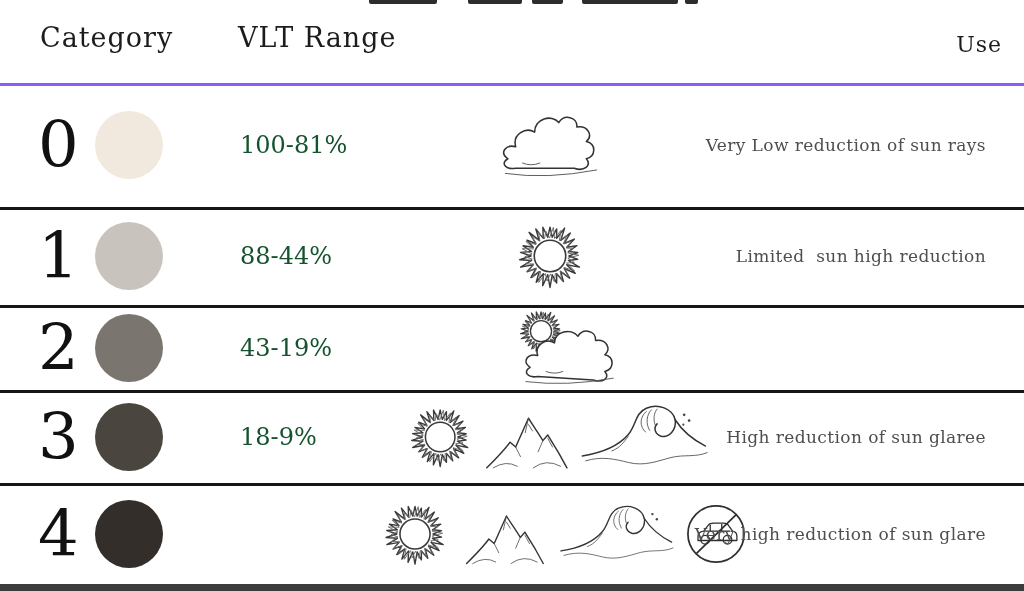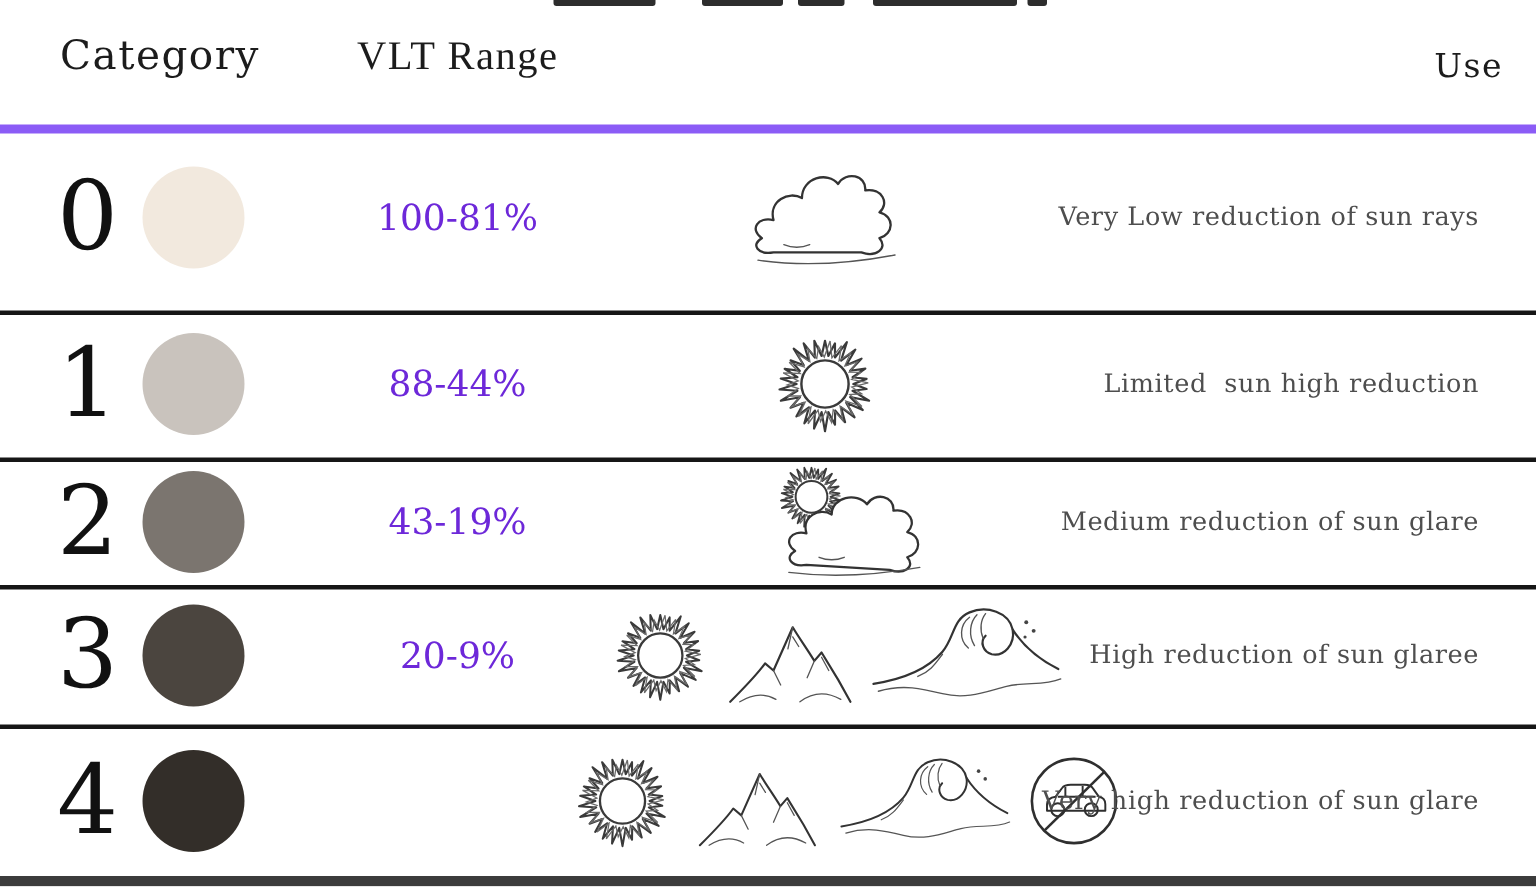--- a/index.html
+++ b/index.html
@@ -3,34 +3,34 @@
 <meta charset="utf-8">
 <style>
   html,body{margin:0;padding:0;background:#fff;}
   .stage{
     position:relative;width:1024px;height:591px;background:#ffffff;
     font-family:"DejaVu Serif","Liberation Serif",serif;color:#1c1c1c;overflow:hidden;
   }
   
   .frag{position:absolute;top:0;height:4px;background:#2d2d2d;border-radius:0 0 2px 2px;}
   
-  .header{position:absolute;top:0;left:0;right:0;height:83px;border-bottom:6px solid #8b5cf6;}
+  .header{position:absolute;top:0;left:0;right:0;height:83px;border-bottom:3px solid #8b5cf6;}
   .h-cat{position:absolute;left:40px;top:22px;font-size:27px;letter-spacing:1px;}
-  .h-vlt{position:absolute;left:238px;top:22px;font-size:27px;letter-spacing:1px;font-family:Liberation Serif, serif;}
+  .h-vlt{position:absolute;left:238px;top:22px;font-size:27px;letter-spacing:1px;}
   .h-use{position:absolute;right:22px;top:32px;font-size:22px;letter-spacing:1px;}
   
   .row{position:absolute;left:0;right:0;border-bottom:3px solid #161616;}
   .row-0{top:83px;height:124px;}
   .row-1{top:207px;height:98px;}
   .row-2{top:305px;height:85px;}
   .row-3{top:390px;height:93px;}
   .row-4{top:483px;height:101px;border-bottom:none;}
   .num{position:absolute;left:38px;top:50%;transform:translateY(-50%);font-size:64px;line-height:1;color:#111;}
   .swatch{position:absolute;left:95px;top:50%;transform:translateY(-50%);width:68px;height:68px;border-radius:50%;}
-  .vlt{position:absolute;left:240px;width:130px;top:50%;transform:translateY(-50%);font-size:24px;text-align:center;color:#6d28d9;}
+  .vlt{position:absolute;left:240px;width:130px;top:50%;transform:translateY(-50%);font-size:24px;text-align:left;color:#14532d;}
   .icons{position:absolute;top:50%;transform:translateY(-50%);display:flex;align-items:center;justify-content:center;}
   .icons.spread{justify-content:space-between;}
   .row-0 .icons{left:492px;width:118px;height:80px;}
   .row-1 .icons{left:503px;width:94px;height:92px;}
   .row-2 .icons{left:496px;width:132px;height:84px;}
   .row-3 .icons{left:398px;width:312px;height:88px;}
   .row-4 .icons{left:372px;width:380px;height:88px;}
   .use{position:absolute;right:38px;top:50%;transform:translateY(-50%);font-size:17px;color:#4e4e4e;letter-spacing:.4px;white-space:pre;text-align:center;}
   svg{display:block;}
   .stroke{fill:none;stroke:#333;stroke-width:1.8;stroke-linejoin:round;stroke-linecap:round;}
@@ -92,27 +92,26 @@
         <g transform="translate(14,-6) scale(0.72)">
           <polygon fill="none" stroke="#3a3a3a" stroke-width="2" stroke-linejoin="round" points="80.8,53.7 70.4,55.0 82.7,62.4 68.6,59.7 78.0,69.3 65.7,63.9 71.9,74.7 61.9,67.3 64.9,78.3 57.5,69.6 57.4,80.1 52.5,70.8 50.0,85.0 47.5,70.8 41.9,83.0 42.6,69.6 34.7,79.2 38.1,67.3 28.8,74.0 34.3,63.9 24.5,67.6 31.4,59.8 17.3,62.4 29.6,55.0 16.3,54.1 29.0,50.0 17.2,46.0 29.6,45.0 20.1,38.7 31.4,40.3 24.5,32.4 34.3,36.1 26.8,23.8 38.1,32.7 34.2,19.9 42.5,30.4 42.1,18.0 47.5,29.2 50.0,18.0 52.5,29.2 57.4,19.9 57.4,30.4 66.2,19.0 61.9,32.7 72.5,24.5 65.7,36.1 77.1,31.2 68.6,40.2 79.9,38.6 70.4,45.0 80.8,46.2 71.0,50.0"></polygon>
           <polygon fill="none" stroke="#6a6a6a" stroke-width="1.3" transform="rotate(8 50 50)" points="77.8,53.4 69.3,55.2 79.4,62.6 67.1,60.4 73.9,69.8 63.4,64.8 66.8,74.9 58.7,68.0 58.8,77.6 53.3,69.7 50.6,78.0 47.6,69.9 41.7,80.9 42.1,68.4 33.8,76.5 37.3,65.4 27.8,70.2 33.4,61.2 23.9,62.6 30.9,56.1 22.4,54.6 30.0,50.5 18.2,46.2 30.7,44.8 21.5,37.8 32.9,39.6 26.9,30.9 36.6,35.2 33.8,26.0 41.3,32.0 41.5,23.3 46.7,30.3 49.3,18.0 52.4,30.1 58.1,20.1 57.9,31.6 65.6,24.4 62.7,34.6 71.5,30.5 66.6,38.8 75.2,37.8 69.1,43.9 81.6,44.7 70.0,49.5"></polygon>
           <circle cx="50" cy="50" r="17.5" fill="#fff" stroke="#3a3a3a" stroke-width="2.2"></circle>
         </g>
         <path d="M46,84 C34,86 28,78 37,73 C27,66 34,56 46,59 C42,46 56,38 66,44 C66,30 86,26 94,36 C100,26 116,29 115,41 C128,39 134,51 126,58 C138,61 137,75 126,78 C133,86 123,92 112,88 Z" fill="#ffffff" stroke="#333" stroke-width="1.8" stroke-linejoin="round"></path>
         <path class="thin" d="M32,90 Q80,96 136,86"></path>
         <path class="thin" d="M56,78 Q66,82 76,78"></path>
       </svg>
     </span>
-    <span class="use">Medium reduction of sun glare</span>
   </div>
 
   <div class="row row-3">
     <span class="num">3</span>
     <span class="swatch" style="background-color: rgb(75, 69, 63);"></span>
-    <span class="vlt">20-9%</span>
+    <span class="vlt">18-9%</span>
     <span class="icons spread">
       <svg width="86" height="86" viewBox="0 0 100 100">
         <polygon fill="none" stroke="#3a3a3a" stroke-width="1.6" stroke-linejoin="round" points="80.8,53.7 70.4,55.0 82.7,62.4 68.6,59.7 78.0,69.3 65.7,63.9 71.9,74.7 61.9,67.3 64.9,78.3 57.5,69.6 57.4,80.1 52.5,70.8 50.0,85.0 47.5,70.8 41.9,83.0 42.6,69.6 34.7,79.2 38.1,67.3 28.8,74.0 34.3,63.9 24.5,67.6 31.4,59.8 17.3,62.4 29.6,55.0 16.3,54.1 29.0,50.0 17.2,46.0 29.6,45.0 20.1,38.7 31.4,40.3 24.5,32.4 34.3,36.1 26.8,23.8 38.1,32.7 34.2,19.9 42.5,30.4 42.1,18.0 47.5,29.2 50.0,18.0 52.5,29.2 57.4,19.9 57.4,30.4 66.2,19.0 61.9,32.7 72.5,24.5 65.7,36.1 77.1,31.2 68.6,40.2 79.9,38.6 70.4,45.0 80.8,46.2 71.0,50.0"></polygon>
         <polygon fill="none" stroke="#6a6a6a" stroke-width="1" transform="rotate(8 50 50)" points="77.8,53.4 69.3,55.2 79.4,62.6 67.1,60.4 73.9,69.8 63.4,64.8 66.8,74.9 58.7,68.0 58.8,77.6 53.3,69.7 50.6,78.0 47.6,69.9 41.7,80.9 42.1,68.4 33.8,76.5 37.3,65.4 27.8,70.2 33.4,61.2 23.9,62.6 30.9,56.1 22.4,54.6 30.0,50.5 18.2,46.2 30.7,44.8 21.5,37.8 32.9,39.6 26.9,30.9 36.6,35.2 33.8,26.0 41.3,32.0 41.5,23.3 46.7,30.3 49.3,18.0 52.4,30.1 58.1,20.1 57.9,31.6 65.6,24.4 62.7,34.6 71.5,30.5 66.6,38.8 75.2,37.8 69.1,43.9 81.6,44.7 70.0,49.5"></polygon>
         <circle cx="50" cy="50" r="17.5" fill="#fff" stroke="#3a3a3a" stroke-width="1.8"></circle>
       </svg>
       <svg width="98" height="80" viewBox="0 0 120 95">
         <path class="stroke" d="M6,86 C18,74 28,64 35,54 L42,60 L58,24 C64,34 70,42 76,52 L82,45 L96,68 L106,86"></path>
         <path class="thin" d="M58,24 L54,42 M58,32 L63,40 M42,60 L48,72 M76,52 L70,66 M82,49 L88,60"></path>
         <path class="thin" d="M14,86 Q30,76 44,84 M64,86 Q80,74 98,84"></path>

